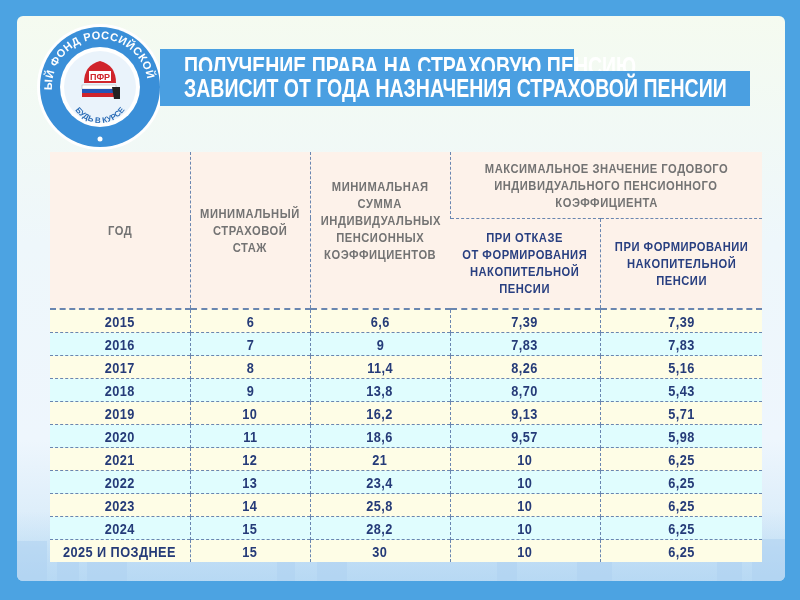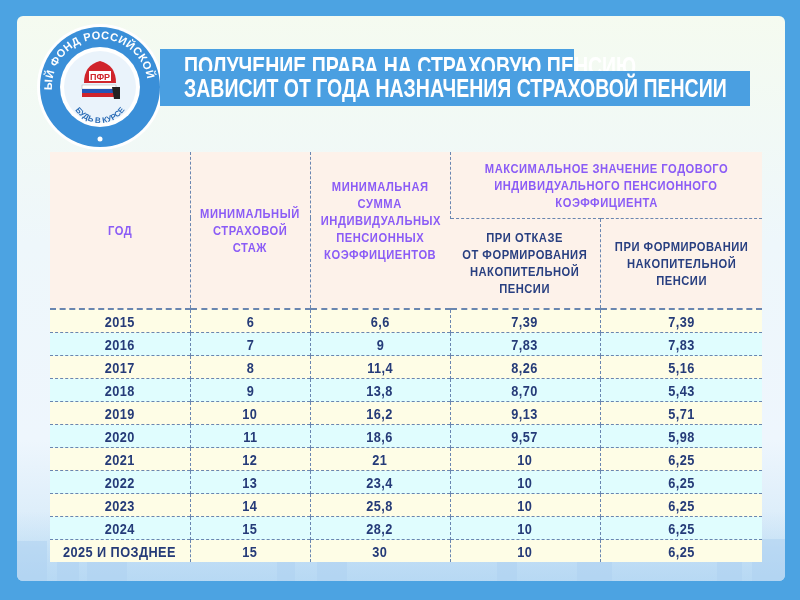--- a/index.html
+++ b/index.html
@@ -43,21 +43,21 @@
   table {
     border-collapse: collapse; width: 712px; table-layout: fixed;
   }
   th, td {
     text-align: center; vertical-align: middle; padding: 0;
     border-left: 1px dashed #6a86b0; border-top: 1px dashed #6a86b0;
   }
   tr > *:first-child { border-left: none; }
   thead tr:first-child > * { border-top: none; }
   thead th { background: #fdf2ea; font-weight: bold; }
-  .hdr-red { color: #8b5cf6; font-size: 13px; line-height: 17px; letter-spacing: 0.6px; }
+  .hdr-red { color: #737373; font-size: 13px; line-height: 17px; letter-spacing: 0.6px; }
   .hdr-blue { color: #283f80; font-size: 13px; line-height: 17px; letter-spacing: 0.6px; }
   .hdr-red span, .hdr-blue span { display: inline-block; transform: scaleX(0.86); }
   tbody td {
     height: 22px; font-size: 15px; font-weight: bold; color: #253b78;
     letter-spacing: 0.5px;
   }
   tbody td span { display: inline-block; transform: scaleX(0.85); }
   tbody tr:nth-child(odd) td { background: #fefde6; }
   tbody tr:nth-child(even) td { background: #e0fdfe; }
   tbody tr:first-child td { border-top: 2px dashed #6a86b0; }

